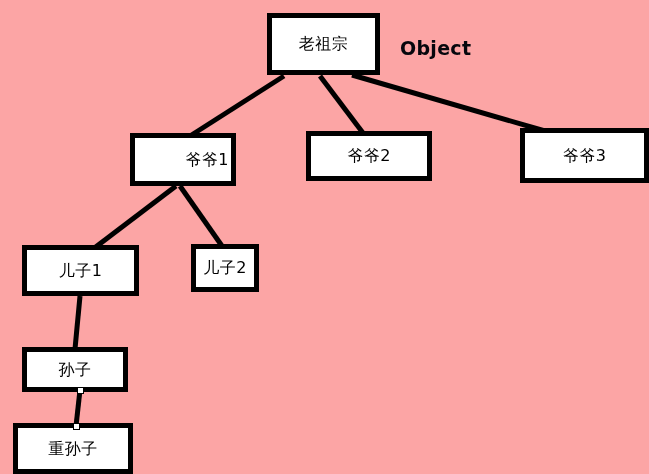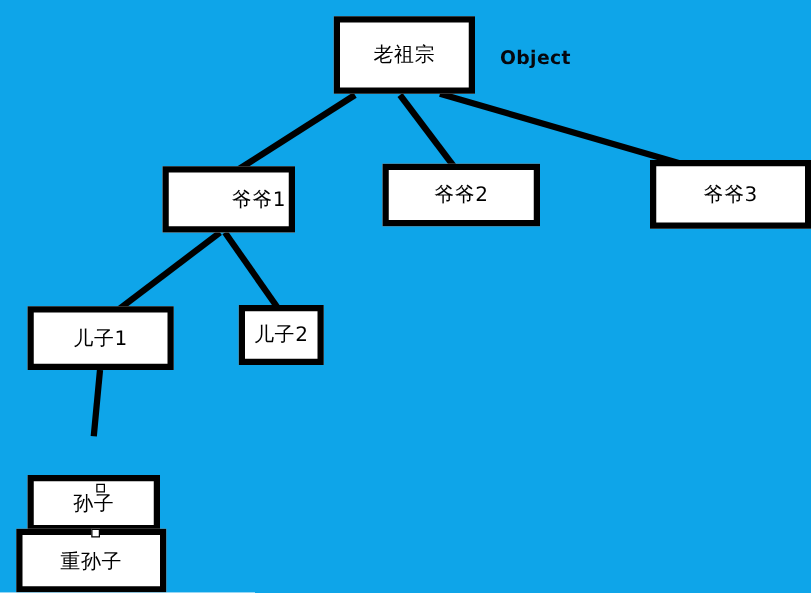--- a/index.html
+++ b/index.html
@@ -7,21 +7,21 @@
     padding: 0;
     background: #ffffff;
   }
   body {
     font-family: "DejaVu Sans", "Liberation Sans", sans-serif;
   }
   #canvas {
     position: relative;
     width: 649px;
     height: 474px;
-    background: #0ea5e9;
+    background: #fca5a5;
     overflow: hidden;
     text-align: center;
   }
   #edge-layer {
     position: absolute;
     left: 0;
     top: 0;
     width: 649px;
     height: 474px;
     pointer-events: none;
@@ -41,21 +41,21 @@
     font-size: 16px;
     line-height: 1;
     letter-spacing: 0.5px;
     white-space: nowrap;
     font-family: "DejaVu Sans", "Liberation Sans", sans-serif;
   }
   .free-label {
     position: absolute;
     color: #06070d;
     font-weight: bold;
-    font-size: 15px;
+    font-size: 19px;
     letter-spacing: 0.3px;
     white-space: nowrap;
     font-family: "DejaVu Sans", "Liberation Sans", sans-serif;
     z-index: 6;
   }
   .handle {
     position: absolute;
     width: 7px;
     height: 7px;
     background: #ffffff;
@@ -91,21 +91,21 @@
       </div>
       <div class="node" style="left: 520px; top: 128px; width: 129px; height: 55px;">
         <span class="node-label">爷爷3</span>
       </div>
       <div class="node" style="left: 22px; top: 245px; width: 117px; height: 51px;">
         <span class="node-label">儿子1</span>
       </div>
       <div class="node" style="left: 191px; top: 244px; width: 68px; height: 48px;">
         <span class="node-label">儿子2</span>
       </div>
-      <div class="node" style="left: 22px; top: 347px; width: 106px; height: 45px; margin-top: 33px;">
+      <div class="node" style="left: 22px; top: 347px; width: 106px; height: 45px;">
         <span class="node-label">孙子</span>
       </div>
       <div class="node" style="left: 13px; top: 423px; width: 120px; height: 51px;">
         <span class="node-label">重孙子</span>
       </div>
     </div>
 
   <div class="free-label" style="left:400px; top:37px;">Object</div>
 
   <div id="handle-layer">

